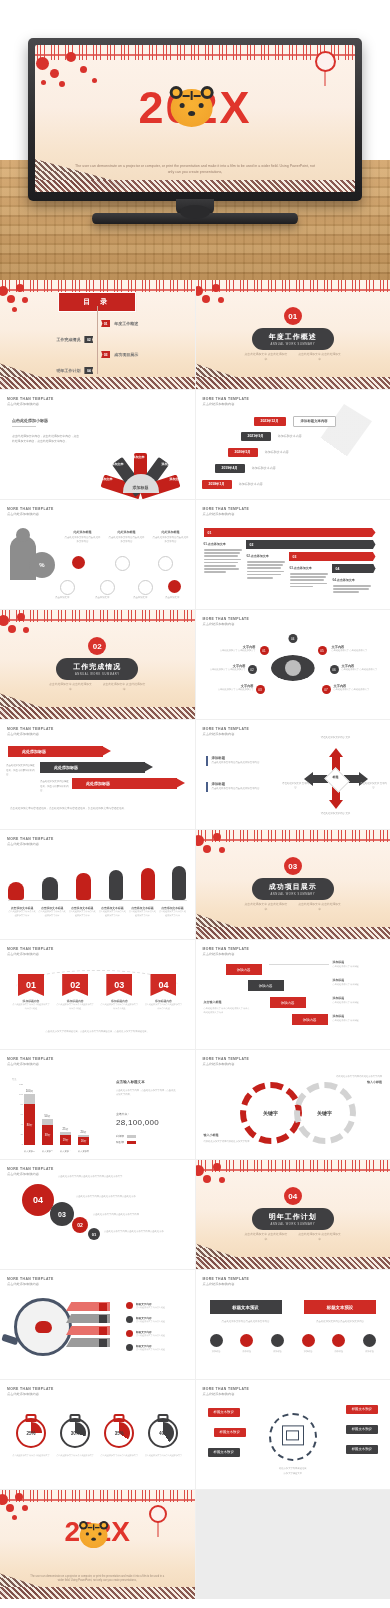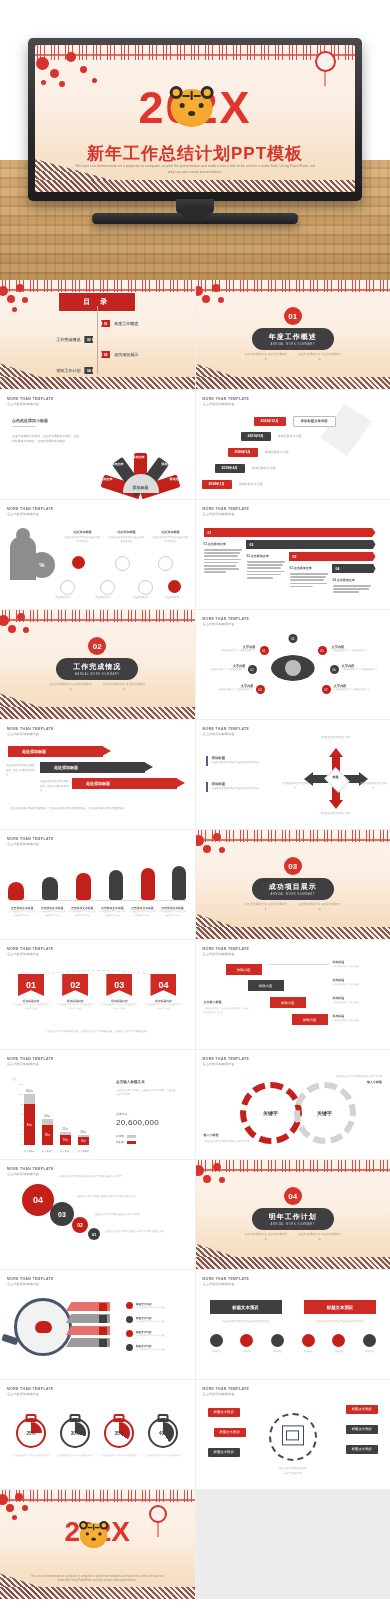--- a/index.html
+++ b/index.html
@@ -224,21 +224,20 @@
         <div class="tiles"></div>
         <div class="hero-year">202X</div>
         <div class="tiger">
           <span class="ear l"></span>
             <span class="ear r"></span>
           <span class="stripe"></span>
           <span class="eye l"></span>
             <span class="eye r"></span>
           <span class="nose"></span>
         </div>
-        <div class="hero-title">新年工作总结计划PPT模板</div>
         <div class="hero-sub">The user can demonstrate on a projector or computer, or print the presentation and make it into a film to be used in a wider field. Using PowerPoint, not only can you create presentations,</div>
       </div>
     </div>
     <div class="tv-stand-neck"></div>
     <div class="tv-stand-base"></div>
   </div>
 
   <div class="grid">
 
     <div class="slide fest">
@@ -739,21 +738,21 @@
       </div>
       <div class="axis-x">
         <span>收入来源一</span>
         <span>收入来源二</span>
         <span>收入来源三</span>
         <span>收入来源四</span>
       </div>
       <div style="position:absolute;left:116px;top:30px;font-size:3.6px;color:#555;font-weight:bold;">点击输入标题文本</div>
       <div style="position:absolute;left:116px;top:38px;width:60px;font-size:2.3px;color:#b0b0b0;line-height:1.9;">点击此处添加文字内容，点击此处添加文字内容，点击此处添加文字内容。</div>
       <div style="position:absolute;left:116px;top:62px;font-size:2.8px;color:#777;">业绩总额：</div>
-      <div style="position:absolute;left:116px;top:68px;font-size:8px;color:#3f3f41;letter-spacing:.3px;">20,600,000</div>
+      <div style="position:absolute;left:116px;top:68px;font-size:8px;color:#3f3f41;letter-spacing:.3px;">28,100,000</div>
       <div style="position:absolute;left:116px;top:84px;display:flex;align-items:center;gap:3px;">
         <span style="font-size:2.6px;color:#777;">利润额</span>
         <span style="width:9px;height:3px;background:#c9c9c9;display:inline-block;"></span>
       </div>
       <div style="position:absolute;left:116px;top:90px;display:flex;align-items:center;gap:3px;">
         <span style="font-size:2.6px;color:#777;">销售额</span>
         <span style="width:9px;height:3px;background:#c3201a;display:inline-block;"></span>
       </div>
     </div>
 

